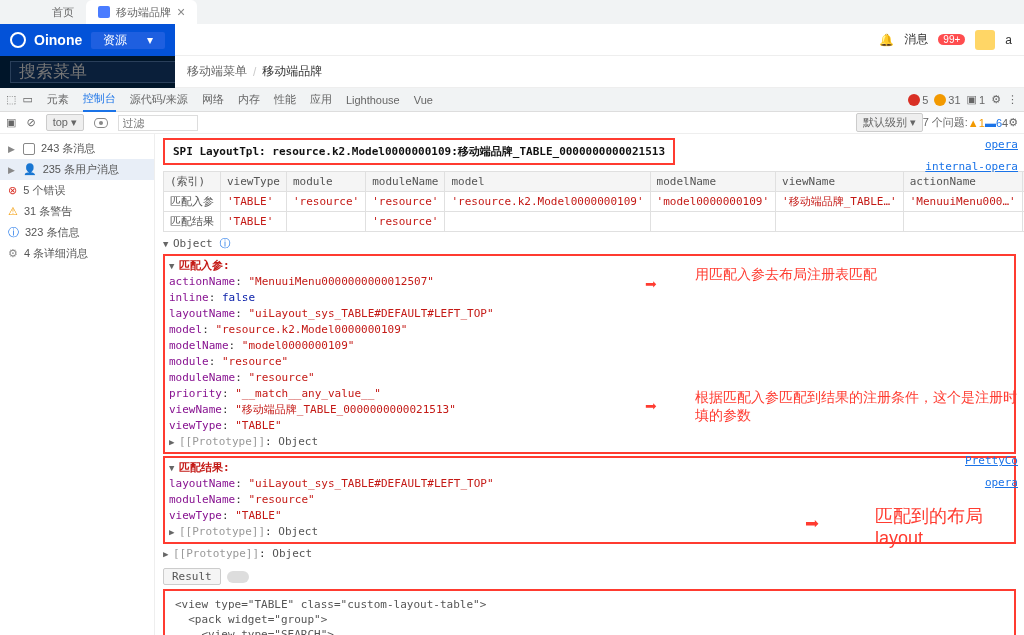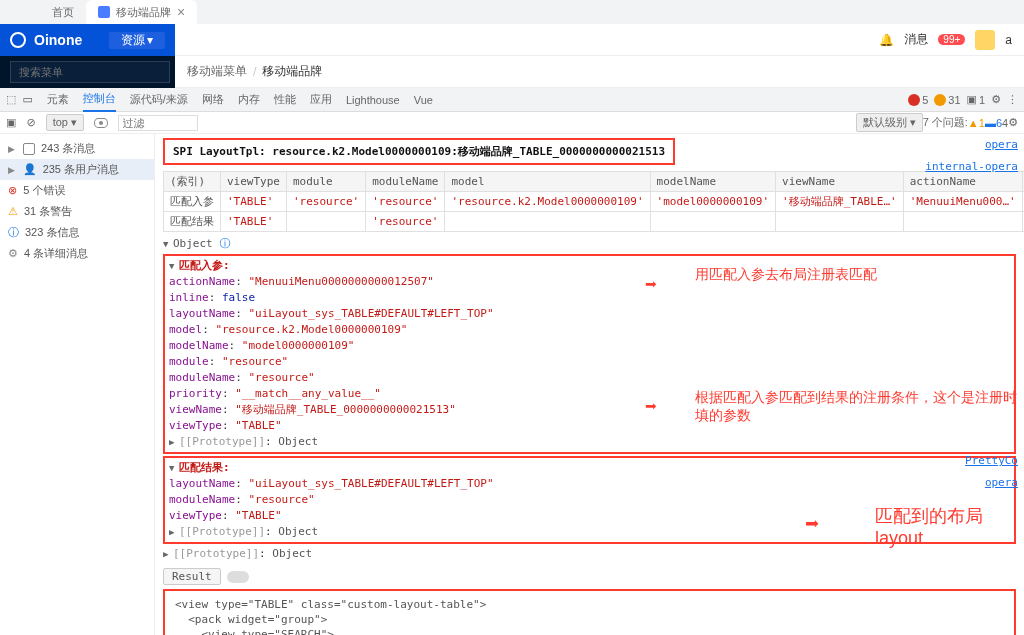--- a/index.html
+++ b/index.html
@@ -10,29 +10,29 @@
 .browser-tab { height: 24px; padding: 0 12px; display: flex; align-items: center; gap: 6px; font-size: 11px; color: #666; }
 .browser-tab.active { background: #fff; border-radius: 6px 6px 0 0; }
 .tab-icon { width: 12px; height: 12px; background: #4a7cff; border-radius: 2px; display: inline-block; }
 .tab-close { color: #888; font-size: 14px; cursor: pointer; }
 
 
 .app-header { height: 32px; display: flex; align-items: center; border-radius: 6px; }
 .app-header-left { width: 175px; background: #0352d8; height: 32px; display: flex; align-items: center; padding: 0 10px; gap: 8px; color: #fff; }
 .app-logo { width: 16px; height: 16px; border: 2px solid #fff; border-radius: 50%; display: inline-block; position: relative; }
 .app-name { font-size: 14px; font-weight: bold; }
-.app-dropdown { background: #1e5fe0; padding: 0 12px; border-radius: 2px; display: flex; align-items: center; gap: 2px; font-size: 12px; margin-left: auto; }
+.app-dropdown { background: #1e5fe0; padding: 0 12px; border-radius: 2px; display: flex; align-items: center; gap: 20px; font-size: 12px; margin-left: auto; }
 .app-header-right { flex: 1; background: #fff; height: 32px; display: flex; align-items: center; justify-content: flex-end; padding: 0 12px; gap: 10px; border-bottom: 1px solid #eee; }
 .notif-badge { background: #ff4d4f; color: #fff; border-radius: 8px; padding: 0 5px; font-size: 10px; }
 .avatar { width: 20px; height: 20px; background: #ffd666; border-radius: 3px; }
 
 
 .second-row { height: 32px; display: flex; }
 .search-box { width: 175px; background: #001529; display: flex; align-items: center; padding: 0 10px; gap: 8px; }
-.search-input { flex: 1; background: #0a1f3a; border: 1px solid #2a3f5a; height: 22px; padding: 0 8px; color: #ccc; font-size: 11px; }
+.search-input { flex: 1; background: #0a1f3a; border: 1px solid #2a3f5a; height: 22px; padding: 0 8px; color: #ccc; font-size: 17px; }
 .search-icon { color: #888; font-size: 14px; }
 .breadcrumb { flex: 1; background: #fff; display: flex; align-items: center; padding: 0 12px; font-size: 12px; color: #666; border-bottom: 1px solid #eee; }
 .breadcrumb .sep { margin: 0 6px; color: #ccc; }
 .breadcrumb .current { color: #333; }
 
 
 .devtools-bar { height: 24px; background: #f1f3f4; border-bottom: 1px solid #ddd; display: flex; align-items: center; padding: 0 6px; gap: 14px; font-size: 11px; color: #666; }
 .devtools-bar .tab { padding: 4px 0; cursor: pointer; }
 .devtools-bar .tab.active { color: #1a73e8; border-bottom: 2px solid #1a73e8; }
 .devtools-bar .icons { display: flex; gap: 6px; align-items: center; }

